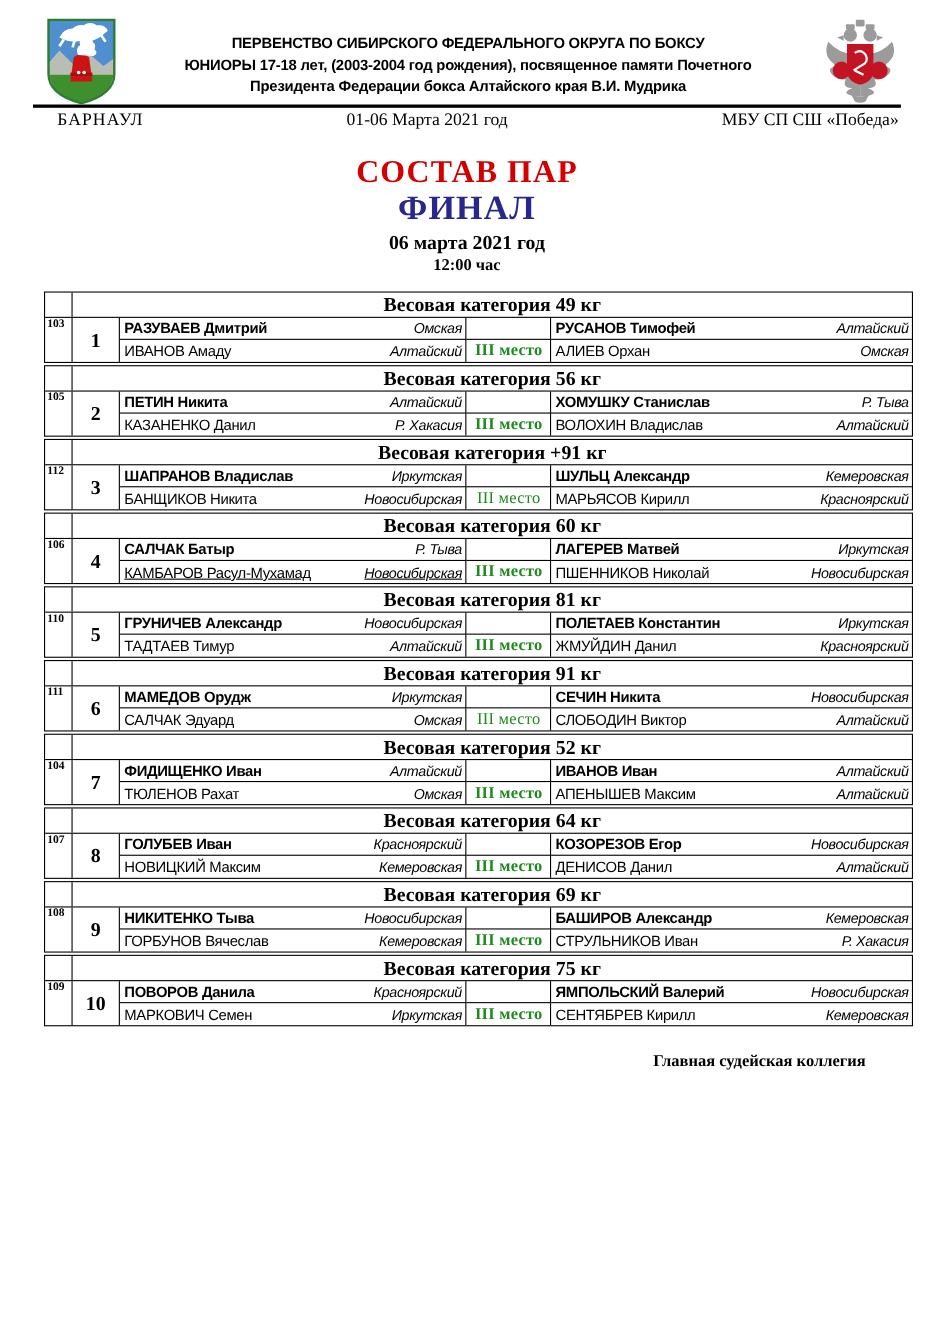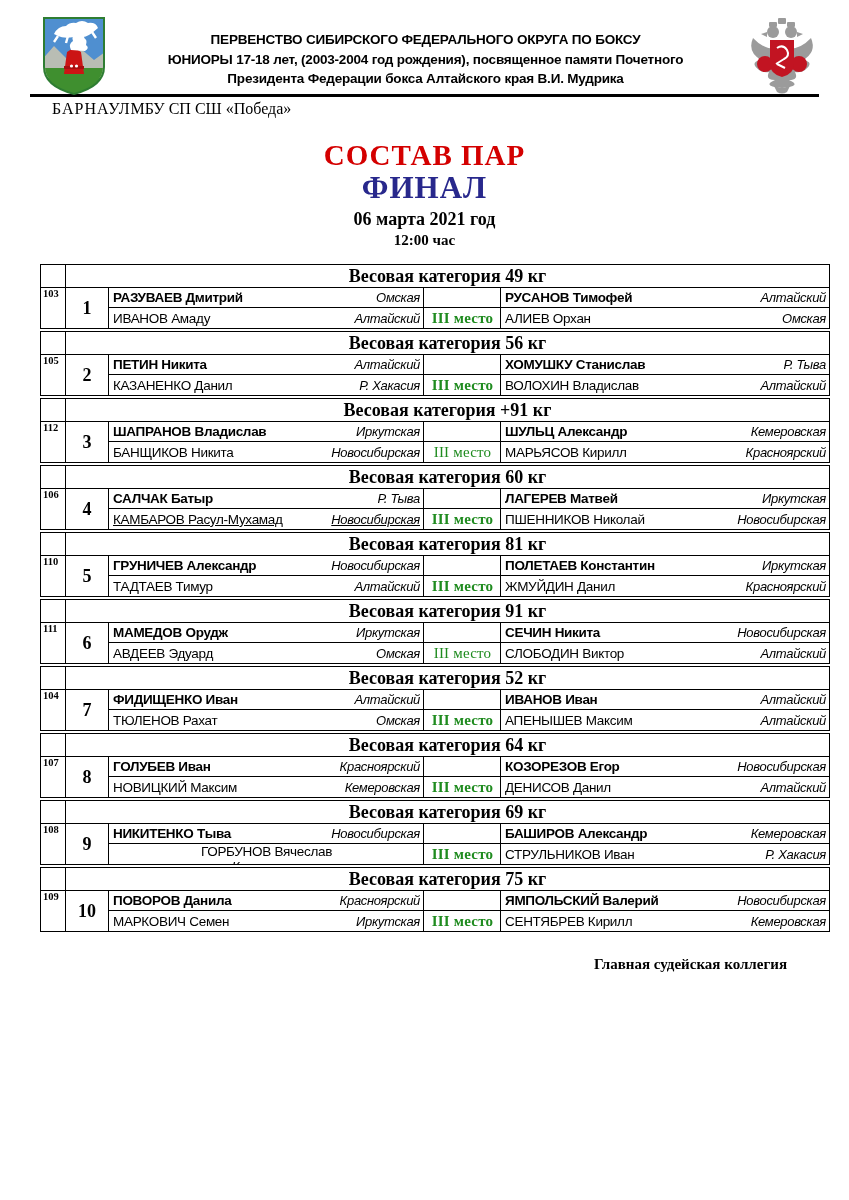--- a/index.html
+++ b/index.html
@@ -115,20 +115,21 @@
         <path d="M42,52 l-8,-4"></path>
       </g>
     </svg>
   </div>
 </div>
 
 <div class="hdr-line"></div>
 
 <div class="hdr-sub">
   <div class="hdr-city">БАРНАУЛ</div>
+  <div class="hdr-dates">01-06 Марта 2021 год</div>
   <div class="hdr-venue">МБУ СП СШ «Победа»</div>
 </div>
 
 <div class="titles">
   <div class="t-main">СОСТАВ ПАР</div>
   <div class="t-stage">ФИНАЛ</div>
   <div class="t-date">06 марта 2021 год</div>
   <div class="t-time">12:00 час</div>
 </div>
 
@@ -299,21 +300,21 @@
       <div class="cell lp top" style="grid-column:3;grid-row:1;">
         <span class="nm">МАМЕДОВ Орудж</span>
         <span class="rg">Иркутская</span>
       </div>
       <div class="cell mid top" style="grid-column:4;grid-row:1;"></div>
       <div class="cell top" style="grid-column:5;grid-row:1;">
         <span class="nm">СЕЧИН Никита</span>
         <span class="rg">Новосибирская</span>
       </div>
       <div class="cell lp" style="grid-column:3;grid-row:2;">
-        <span class="nm plain">АВДЕЕВ Эдуард</span>
+        <span class="nm plain">САЛЧАК Эдуард</span>
         <span class="rg">Омская</span>
       </div>
       <div class="cell mid" style="grid-column:4;grid-row:2;">
         <span class="place thin">III место</span>
       </div>
       <div class="cell" style="grid-column:5;grid-row:2;">
         <span class="nm plain">СЛОБОДИН Виктор</span>
         <span class="rg">Алтайский</span>
       </div>
     </div>
@@ -391,21 +392,21 @@
       <div class="colB">9</div>
       <div class="cell lp top" style="grid-column:3;grid-row:1;">
         <span class="nm">НИКИТЕНКО Тыва</span>
         <span class="rg">Новосибирская</span>
       </div>
       <div class="cell mid top" style="grid-column:4;grid-row:1;"></div>
       <div class="cell top" style="grid-column:5;grid-row:1;">
         <span class="nm">БАШИРОВ Александр</span>
         <span class="rg">Кемеровская</span>
       </div>
-      <div class="cell lp" style="grid-column:3;grid-row:2;flex-direction:column;">
+      <div class="cell lp" style="grid-column:3;grid-row:2;">
         <span class="nm plain">ГОРБУНОВ Вячеслав</span>
         <span class="rg">Кемеровская</span>
       </div>
       <div class="cell mid" style="grid-column:4;grid-row:2;">
         <span class="place">III место</span>
       </div>
       <div class="cell" style="grid-column:5;grid-row:2;">
         <span class="nm plain">СТРУЛЬНИКОВ Иван</span>
         <span class="rg">Р. Хакасия</span>
       </div>

